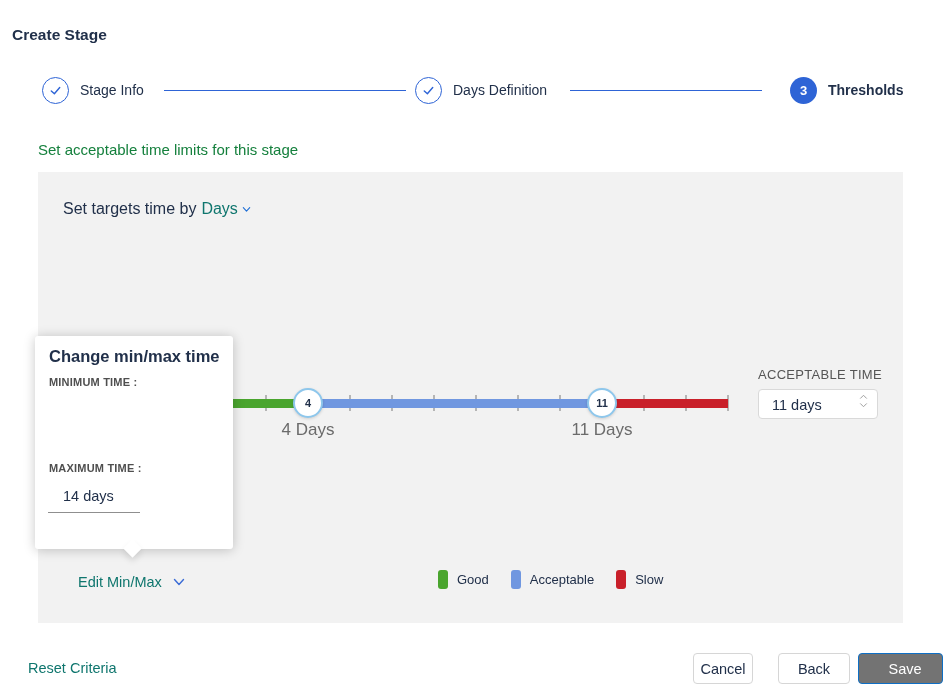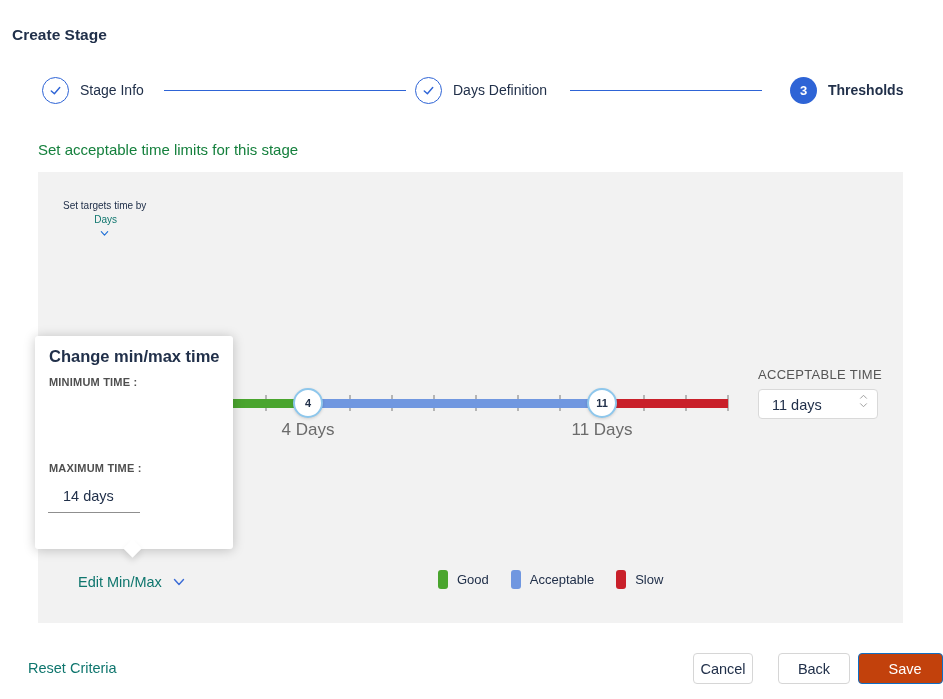--- a/index.html
+++ b/index.html
@@ -16,21 +16,21 @@
   .step-circle.complete{border:1px solid #2e64d6;background:#fff;}
   .step-circle.current{background:#2e64d6;color:#fff;font-size:13px;font-weight:600;}
   .step-label{font-size:14px;color:#21304a;line-height:27px;}
   .step-label.bold{font-weight:700;}
   .step-line{height:1px;background:#2e64d6;}
   
   .section-heading{left:38px;top:141px;font-size:15px;color:#15803d;}
   
   .panel{left:38px;top:172px;width:865px;height:451px;background:#f2f2f2;}
   
-  .targets-row{left:63px;top:200px;font-size:10px;display:flex;align-items:center;gap:3px;flex-direction:column;}
+  .targets-row{left:63px;top:200px;font-size:16px;display:flex;align-items:center;gap:3px;}
   .link{color:#0f766e;cursor:pointer;text-decoration:none;}
   
   .tick{position:absolute;top:395px;width:2px;height:16px;background:#b5b5b5;z-index:1;}
   .seg{position:absolute;top:399px;height:9px;z-index:2;}
   .handle{position:absolute;top:388px;width:30px;height:30px;border-radius:50%;
     background:#fff;border:2px solid #8ec7ec;box-sizing:border-box;z-index:3;
     display:flex;align-items:center;justify-content:center;
     font-size:11px;font-weight:700;color:#21304a;box-shadow:0 1px 3px rgba(0,0,0,.15);}
   .handle-label{position:absolute;top:420px;width:80px;text-align:center;
     font-size:17px;color:#6b6b6b;z-index:2;}
@@ -56,21 +56,21 @@
   .pop-title{position:absolute;left:14px;top:11px;font-size:16.5px;font-weight:600;color:#21304a;}
   .pop-sub{position:absolute;left:14px;font-size:11px;font-weight:700;color:#4f4f4f;letter-spacing:.2px;}
   .pop-field{position:absolute;left:13px;width:92px;height:32px;border-bottom:1px solid #8f8f8f;}
   .pop-input{width:76px;border:none;outline:none;background:transparent;font-family:inherit;
     font-size:14.5px;color:#21304a;padding:8px 0 0 15px;}
   
   .reset-link{left:28px;top:660px;font-size:14.5px;}
   .btn{position:absolute;top:653px;height:31px;border-radius:4px;font-family:inherit;
     font-size:14.5px;cursor:pointer;box-sizing:border-box;}
   .btn.secondary{background:#fff;border:1px solid #d6d6d6;color:#21304a;}
-  .btn.primary{background:#c2410c;border:1px solid #0e6fc5;color:#fff;padding-left:15px;}
+  .btn.primary{background:#737373;border:1px solid #0e6fc5;color:#fff;padding-left:15px;}
   svg{display:block;}
 </style>
 </head>
 <body>
 
 <div class="page">
 
   <div class="abs title">Create Stage</div>
 
   <div class="abs step-circle complete" style="left:42px;top:77px;">

